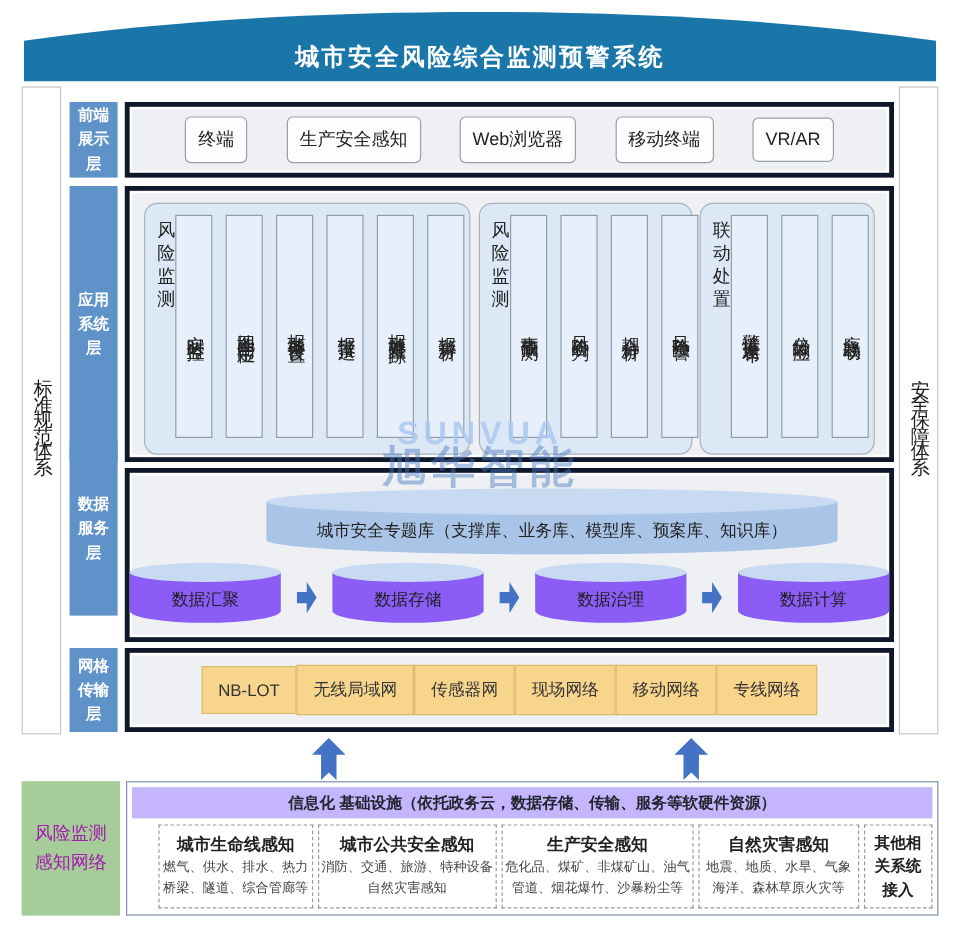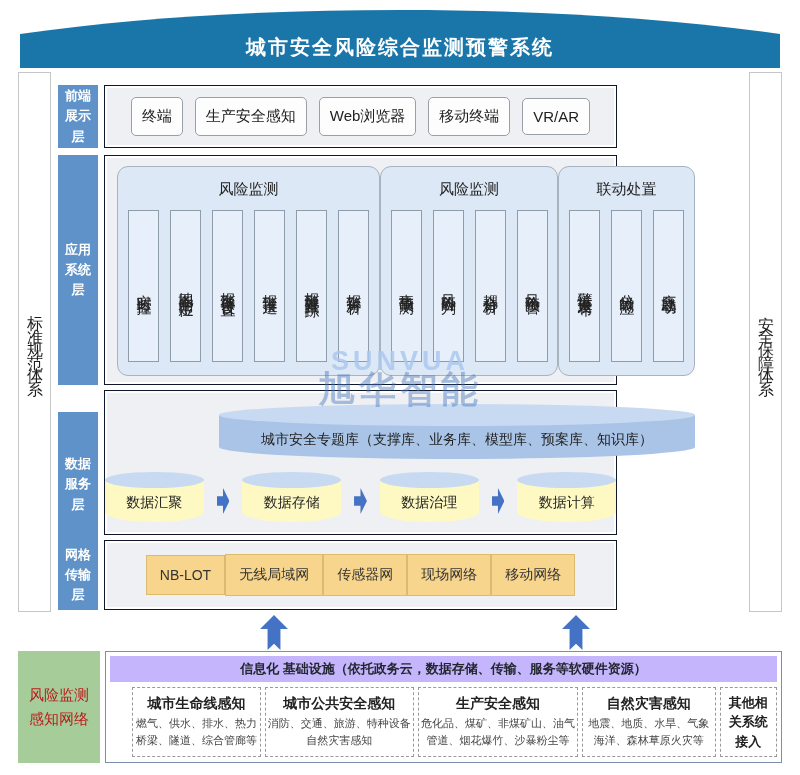--- a/index.html
+++ b/index.html
@@ -20,76 +20,76 @@
   .pillar-text { writing-mode:vertical-rl; text-orientation:upright; letter-spacing:13px;
     font-size:16px; color:#1c1c1c; }
 
   
   .layer-label { position:absolute; left:58px; width:40px; background:#5e92c8; color:#fff;
     display:flex; align-items:center; justify-content:center; text-align:center;
     font-size:13px; font-weight:bold; line-height:1.55; }
   .layer-label span { display:block; width:28px; }
   .ll-1 { top:85px;  height:63px; }
   .ll-2 { top:155px; height:230px; }
-  .ll-3 { top:412px; height:145px; }
+  .ll-3 { top:368px; height:145px; }
   .ll-4 { top:540px; height:70px; }
 
   
-  .row { position:absolute; left:104px; width:513px; background:#eef0f3;
-    border:1px solid #0f172a; box-shadow:inset 0 0 0 2px #ffffff; }
+  .row { position:absolute; left:104px; width:641px; background:#eef0f3;
+    border:4px solid #0f172a; box-shadow:inset 0 0 0 2px #ffffff; }
   .row-front { top:85px; height:63px; display:flex; align-items:center; justify-content:space-evenly; padding:0 14px; }
   .row-app   { top:155px; height:230px; display:flex; justify-content:space-between; padding:10px 12px; }
   .row-data  { top:390px; height:145px;padding-left:32px; }
   .row-net   { top:540px; height:70px; display:flex; align-items:center; justify-content:center; padding:0 10px; }
 
   
   .fbox { background:#fdfdfe; border:1px solid #9aa0a8; border-radius:5px;
     padding:9px 10px; font-size:15px; color:#222; min-width:44px; text-align:center; }
 
   
   .group { background:#dce8f5; border:1px solid #a9b3bf; border-radius:11px;
-    display:flex; flex-direction:column; align-items:center; padding:9px 10px 13px; height:210px; }
+    display:flex; flex-direction:row; padding:9px 10px 13px; height:210px; }
   .group-1 { width:272px; } .group-2 { width:178px; } .group-3 { width:146px; }
   .group-title { font-size:15px; color:#222; margin:4px 0 11px; }
   .group-items { flex:1; display:flex; gap:11px; align-items:stretch; }
   .vitem { writing-mode:vertical-rl; text-orientation:upright; background:#e7effa;
     border:1px solid #8f9dab; width:31px; display:flex; align-items:center; justify-content:center;
     font-size:15px; color:#222; letter-spacing:2px; }
 
   
   .db-cyl { position:absolute; left:114px; top:24px; width:476px; height:44px;
     background:#a9c4e6; border-radius:0 0 50% 50% / 0 0 12px 12px;
     display:flex; align-items:center; justify-content:center; font-size:14px; color:#1f1f1f; }
   .db-cyl::before { content:""; position:absolute; left:0; right:0; top:-11px; height:22px;
     border-radius:50%; background:#c7daf2; z-index:0; }
   .db-cyl span { position:relative; z-index:1; padding-top:6px; }
   .pipeline { position:absolute; left:0; right:0; bottom:12px; display:flex;
     align-items:center; justify-content:center; }
-  .cyl { position:relative; width:130px; height:42px; background:#fef9c3;
+  .cyl { position:relative; width:130px; height:42px; background:#8b5cf6;
     border-radius:0 0 50% 50% / 0 0 10px 10px; display:flex; align-items:center; justify-content:center;
     font-size:14px; color:#1f1f1f; }
   .cyl::before { content:""; position:absolute; left:0; right:0; top:-8px; height:16px;
     border-radius:50%; background:#c7daf2; }
   .cyl span { position:relative; z-index:1; padding-top:4px; }
   .flow-arrow { width:17px; height:26px; margin:0 13px; background:#4472c4;
     clip-path:polygon(0 32%, 50% 32%, 50% 0, 100% 50%, 50% 100%, 50% 68%, 0 68%); }
 
   
   .nbox { background:#f8d58d; border:1px solid #ddbb6e; padding:11px 13px;
     font-size:14px; color:#333; text-align:center; min-width:60px; }
 
   
   .up-arrow { position:absolute; top:615px; width:28px; height:35px; background:#4472c4;
     clip-path:polygon(50% 0, 100% 40%, 73% 40%, 73% 100%, 50% 82%, 27% 100%, 27% 40%, 0 40%); }
   .ua-1 { left:260px; } .ua-2 { left:562px; }
 
   
   .green-box { position:absolute; left:18px; top:651px; width:82px; height:112px;
     background:#a6cd99; display:flex; align-items:center; justify-content:center; text-align:center; }
-  .green-box span { display:block; width:62px; font-size:15px; color:#b91c1c; line-height:1.6; }
+  .green-box span { display:block; width:62px; font-size:15px; color:#a21caf; line-height:1.6; }
   .infra { position:absolute; left:105px; top:651px; width:677px; height:112px;
     background:#ffffff; border:1px solid #7d8fae; padding:4px; }
   .infra-header { height:26px; background:#c4b5fd; display:flex; align-items:center; justify-content:center;
     font-size:13px; font-weight:bold; color:#22262e; }
   .sboxes { display:flex; gap:4px; margin-top:5px; height:70px; }
   .sbox { border:1px dashed #9a9a9a; background:#fff; text-align:center;
     display:flex; flex-direction:column; justify-content:center; padding:2px; }
   .sb-1 { width:135px;margin-left:22px; } .sb-2 { width:150px; } .sb-3 { width:168px; } .sb-4 { width:140px; } .sb-5 { width:60px; }
   .sbox-title { font-size:14px; font-weight:bold; color:#222; margin-bottom:2px; }
   .sbox-line { font-size:11px; color:#444; line-height:1.55; white-space:nowrap; }
@@ -195,20 +195,21 @@
       </div>
     </div>
   </div>
 
   <div class="row row-net">
     <div class="nbox">NB-LOT</div>
     <div class="nbox">无线局域网</div>
     <div class="nbox">传感器网</div>
     <div class="nbox">现场网络</div>
     <div class="nbox">移动网络</div>
+    <div class="nbox">专线网络</div>
   </div>
 
   <div class="up-arrow ua-1"></div>
   <div class="up-arrow ua-2"></div>
 
   <div class="green-box">
     <span>风险监测感知网络</span>
   </div>
 
   <div class="infra">

